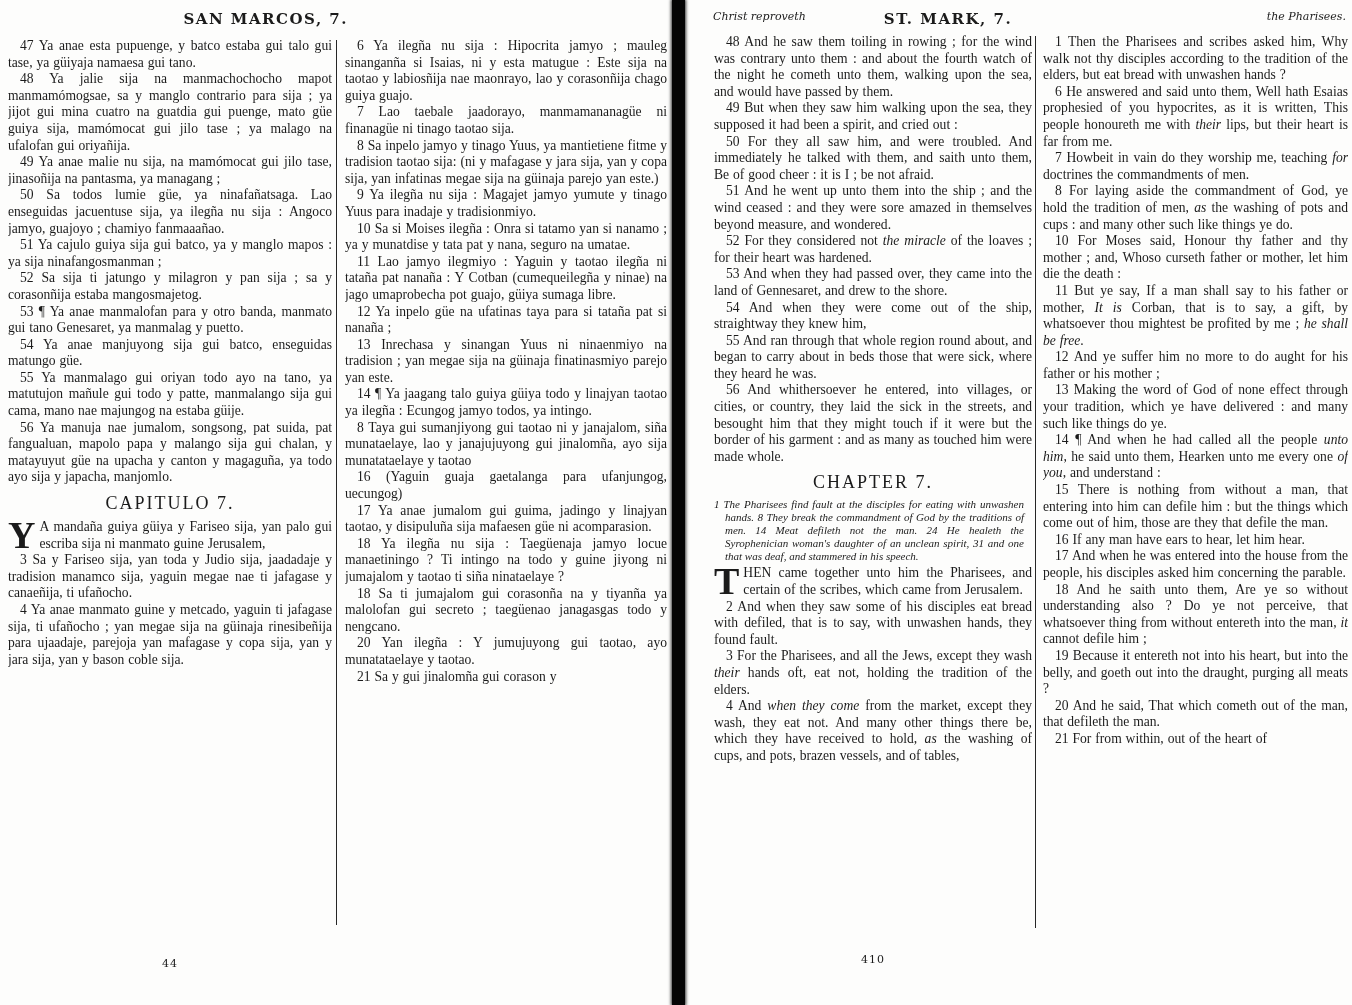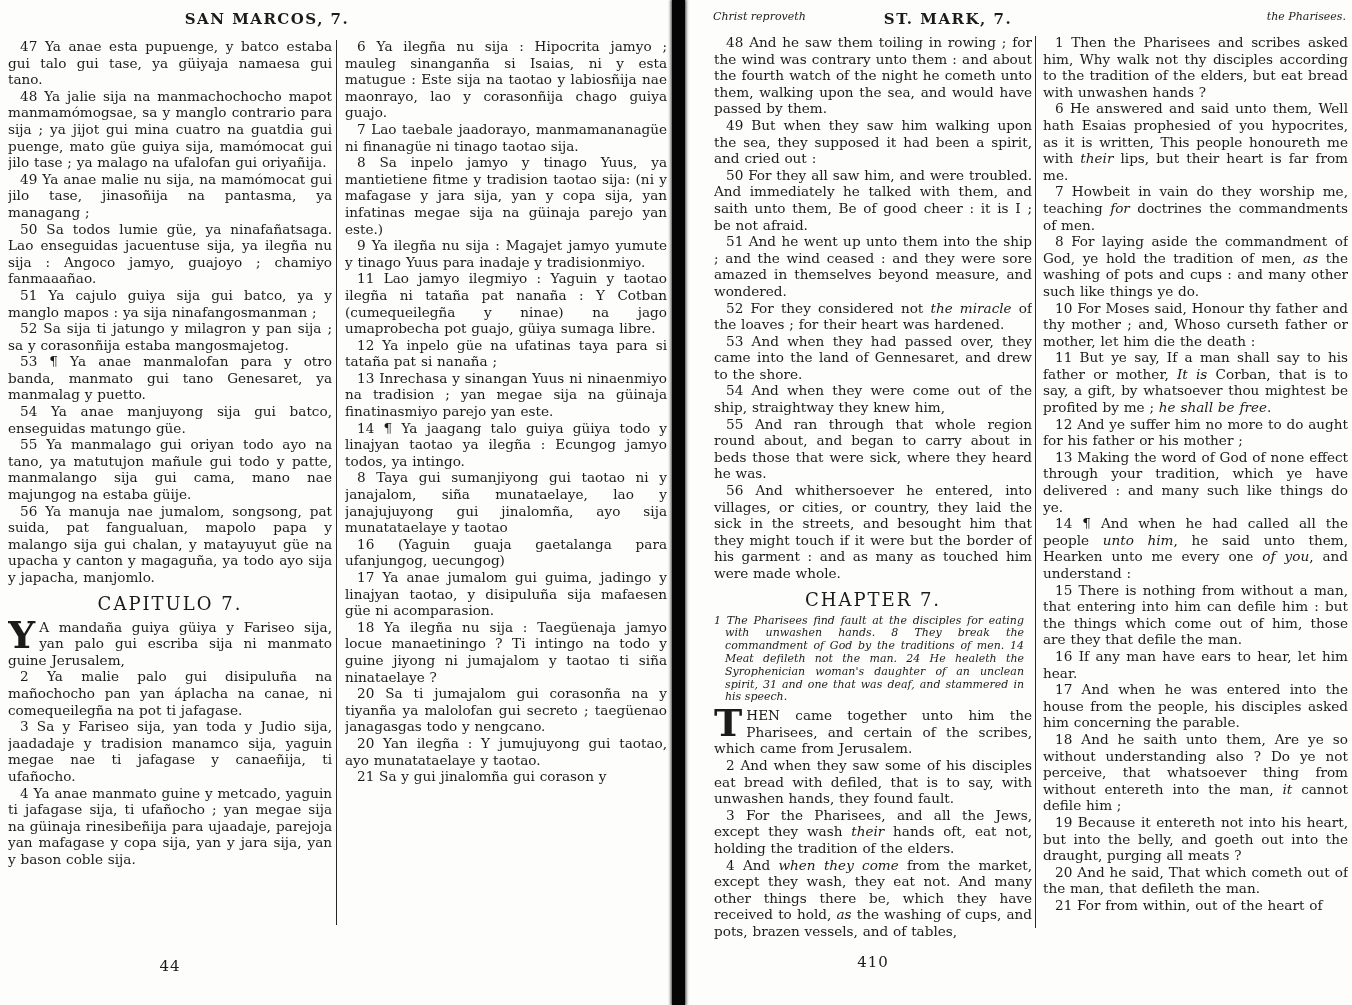--- a/index.html
+++ b/index.html
@@ -4,21 +4,21 @@
 <style>
   html,body{margin:0;padding:0;}
   body{
     width:1352px;height:1005px;position:relative;overflow:hidden;
     background:#fdfdfc;color:#1b1b1b;
     font-family:"DejaVu Serif","Liberation Serif",serif;
   }
   .running-head{position:absolute;top:10px;font-size:15px;white-space:nowrap;}
   .head-title{font-weight:bold;letter-spacing:1.5px;text-align:center;}
   .head-italic{font-style:italic;font-size:11px;}
-  .page-col{position:absolute;overflow:hidden;text-align:justify;}
+  .page-col{position:absolute;overflow:hidden;text-align:justify;font-family:Liberation Serif, serif;}
   .verse{
     margin:0;font-size:13.6px;line-height:16.6px;
     text-indent:12px;text-align:justify;
     word-spacing:0.5px;
   }
   .verse .it{font-style:italic;}
   .chap-heading{
     text-align:center;font-size:18px;letter-spacing:2px;
     margin:7px 0 5px 0;text-indent:0;font-weight:normal;
   }
@@ -29,63 +29,63 @@
   .verse.has-drop{text-indent:0;}
   .dropcap{
     float:left;font-size:38px;line-height:30px;font-weight:bold;
     padding:1px 4px 0 0;
   }
   .col-rule{position:absolute;width:0;border-left:1.5px solid #262626;}
   .gutter{
     position:absolute;top:0;height:1005px;width:13px;background:#050505;
     box-shadow:0 0 3px 1px #333;
   }
-  .page-number{position:absolute;font-size:15px;letter-spacing:1px;}
+  .page-number{position:absolute;font-size:11px;letter-spacing:1px;}
 </style>
 </head>
 <body>
 
-<div class="running-head head-title" style="left:167px;width:200px;">SAN MARCOS, 7.</div>
+<div class="running-head head-title" style="left:148px;width:200px;text-align:right;">SAN MARCOS, 7.</div>
 
 <div class="running-head head-italic" style="left:713px;">Christ reproveth</div>
 <div class="running-head head-title" style="left:858px;width:180px;">ST. MARK, 7.</div>
 <div class="running-head head-italic" style="left:1208px;width:138px;text-align:right;">the Pharisees.</div>
 
 <div class="page-col" style="left:8px;top:38px;width:324px;height:922px;">
     <p class="verse"><span>47 Ya anae esta pupuenge, y batco estaba gui talo gui tase, ya güiyaja namaesa gui tano.</span></p>
     <p class="verse"><span>48 Ya jalie sija na manmachochocho mapot manmamómogsae, sa y manglo contrario para sija ; ya jijot gui mina cuatro na guatdia gui puenge, mato güe guiya sija, mamómocat gui jilo tase ; ya malago na ufalofan gui oriyañija.</span></p>
     <p class="verse"><span>49 Ya anae malie nu sija, na mamómocat gui jilo tase, jinasoñija na pantasma, ya managang ;</span></p>
     <p class="verse"><span>50 Sa todos lumie güe, ya ninafañatsaga. Lao enseguidas jacuentuse sija, ya ilegña nu sija : Angoco jamyo, guajoyo ; chamiyo fanmaaañao.</span></p>
     <p class="verse"><span>51 Ya cajulo guiya sija gui batco, ya y manglo mapos : ya sija ninafangosmanman ;</span></p>
     <p class="verse"><span>52 Sa sija ti jatungo y milagron y pan sija ; sa y corasonñija estaba mangosmajetog.</span></p>
     <p class="verse"><span>53 ¶ Ya anae manmalofan para y otro banda, manmato gui tano Genesaret, ya manmalag y puetto.</span></p>
     <p class="verse"><span>54 Ya anae manjuyong sija gui batco, enseguidas matungo güe.</span></p>
     <p class="verse"><span>55 Ya manmalago gui oriyan todo ayo na tano, ya matutujon mañule gui todo y patte, manmalango sija gui cama, mano nae majungog na estaba güije.</span></p>
     <p class="verse"><span>56 Ya manuja nae jumalom, songsong, pat suida, pat fangualuan, mapolo papa y malango sija gui chalan, y matayuyut güe na upacha y canton y magaguña, ya todo ayo sija y japacha, manjomlo.</span></p>
     <div class="chap-heading">CAPITULO 7.</div>
     <p class="verse has-drop"><span class="dropcap">Y</span><span>A mandaña guiya güiya y Fariseo sija, yan palo gui escriba sija ni manmato guine Jerusalem,</span></p>
-    <p class="verse"><span>2 Ya malie palo gui disipuluña na mañochocho pan yan áplacha na canae, ni comequeilegña na pot ti jafagase.</span></p>
     <p class="verse"><span>3 Sa y Fariseo sija, yan toda y Judio sija, jaadadaje y tradision manamco sija, yaguin megae nae ti jafagase y canaeñija, ti ufañocho.</span></p>
     <p class="verse"><span>4 Ya anae manmato guine y metcado, yaguin ti jafagase sija, ti ufañocho ; yan megae sija na güinaja rinesibeñija para ujaadaje, parejoja yan mafagase y copa sija, yan y jara sija, yan y bason coble sija.</span></p>
   </div>
 <div class="col-rule" style="left:336px;top:40px;height:885px;"></div>
 <div class="page-col" style="left:345px;top:38px;width:322px;height:922px;">
     <p class="verse"><span>6 Ya ilegña nu sija : Hipocrita jamyo ; mauleg sinanganña si Isaias, ni y esta matugue : Este sija na taotao y labiosñija nae maonrayo, lao y corasonñija chago guiya guajo.</span></p>
     <p class="verse"><span>7 Lao taebale jaadorayo, manmamananagüe ni finanagüe ni tinago taotao sija.</span></p>
     <p class="verse"><span>8 Sa inpelo jamyo y tinago Yuus, ya mantietiene fitme y tradision taotao sija: (ni y mafagase y jara sija, yan y copa sija, yan infatinas megae sija na güinaja parejo yan este.)</span></p>
     <p class="verse"><span>9 Ya ilegña nu sija : Magajet jamyo yumute y tinago Yuus para inadaje y tradisionmiyo.</span></p>
+    <p class="verse"><span>10 Sa si Moises ilegña : Onra si tatamo yan si nanamo ; ya y munatdise y tata pat y nana, seguro na umatae.</span></p>
     <p class="verse"><span>11 Lao jamyo ilegmiyo : Yaguin y taotao ilegña ni tataña pat nanaña : Y Cotban (cumequeilegña y ninae) na jago umaprobecha pot guajo, güiya sumaga libre.</span></p>
     <p class="verse"><span>12 Ya inpelo güe na ufatinas taya para si tataña pat si nanaña ;</span></p>
     <p class="verse"><span>13 Inrechasa y sinangan Yuus ni ninaenmiyo na tradision ; yan megae sija na güinaja finatinasmiyo parejo yan este.</span></p>
     <p class="verse"><span>14 ¶ Ya jaagang talo guiya güiya todo y linajyan taotao ya ilegña : Ecungog jamyo todos, ya intingo.</span></p>
     <p class="verse"><span>8 Taya gui sumanjiyong gui taotao ni y janajalom, siña munataelaye, lao y janajujuyong gui jinalomña, ayo sija munatataelaye y taotao</span></p>
     <p class="verse"><span>16 (Yaguin guaja gaetalanga para ufanjungog, uecungog)</span></p>
     <p class="verse"><span>17 Ya anae jumalom gui guima, jadingo y linajyan taotao, y disipuluña sija mafaesen güe ni acomparasion.</span></p>
     <p class="verse"><span>18 Ya ilegña nu sija : Taegüenaja jamyo locue manaetiningo ? Ti intingo na todo y guine jiyong ni jumajalom y taotao ti siña ninataelaye ?</span></p>
-    <p class="verse"><span>20 Sa ti jumajalom gui corasonña na y tiyanña ya malolofan gui secreto ; taegüenao janagasgas todo y nengcano.</span></p>
+    <p class="verse"><span>18 Sa ti jumajalom gui corasonña na y tiyanña ya malolofan gui secreto ; taegüenao janagasgas todo y nengcano.</span></p>
     <p class="verse"><span>20 Yan ilegña : Y jumujuyong gui taotao, ayo munatataelaye y taotao.</span></p>
     <p class="verse"><span>21 Sa y gui jinalomña gui corason y</span></p>
   </div>
 
 <div class="gutter" style="left:672px;"></div>
 
 <div class="page-col" style="left:714px;top:34px;width:318px;height:926px;">
     <p class="verse"><span>48 And he saw them toiling in rowing ; for the wind was contrary unto them : and about the fourth watch of the night he cometh unto them, walking upon the sea, and would have passed by them.</span></p>
     <p class="verse"><span>49 But when they saw him walking upon the sea, they supposed it had been a spirit, and cried out :</span></p>
     <p class="verse"><span>50 For they all saw him, and were troubled. And immediately he talked with them, and saith unto them, Be of good cheer : it is I ; be not afraid.</span></p>

